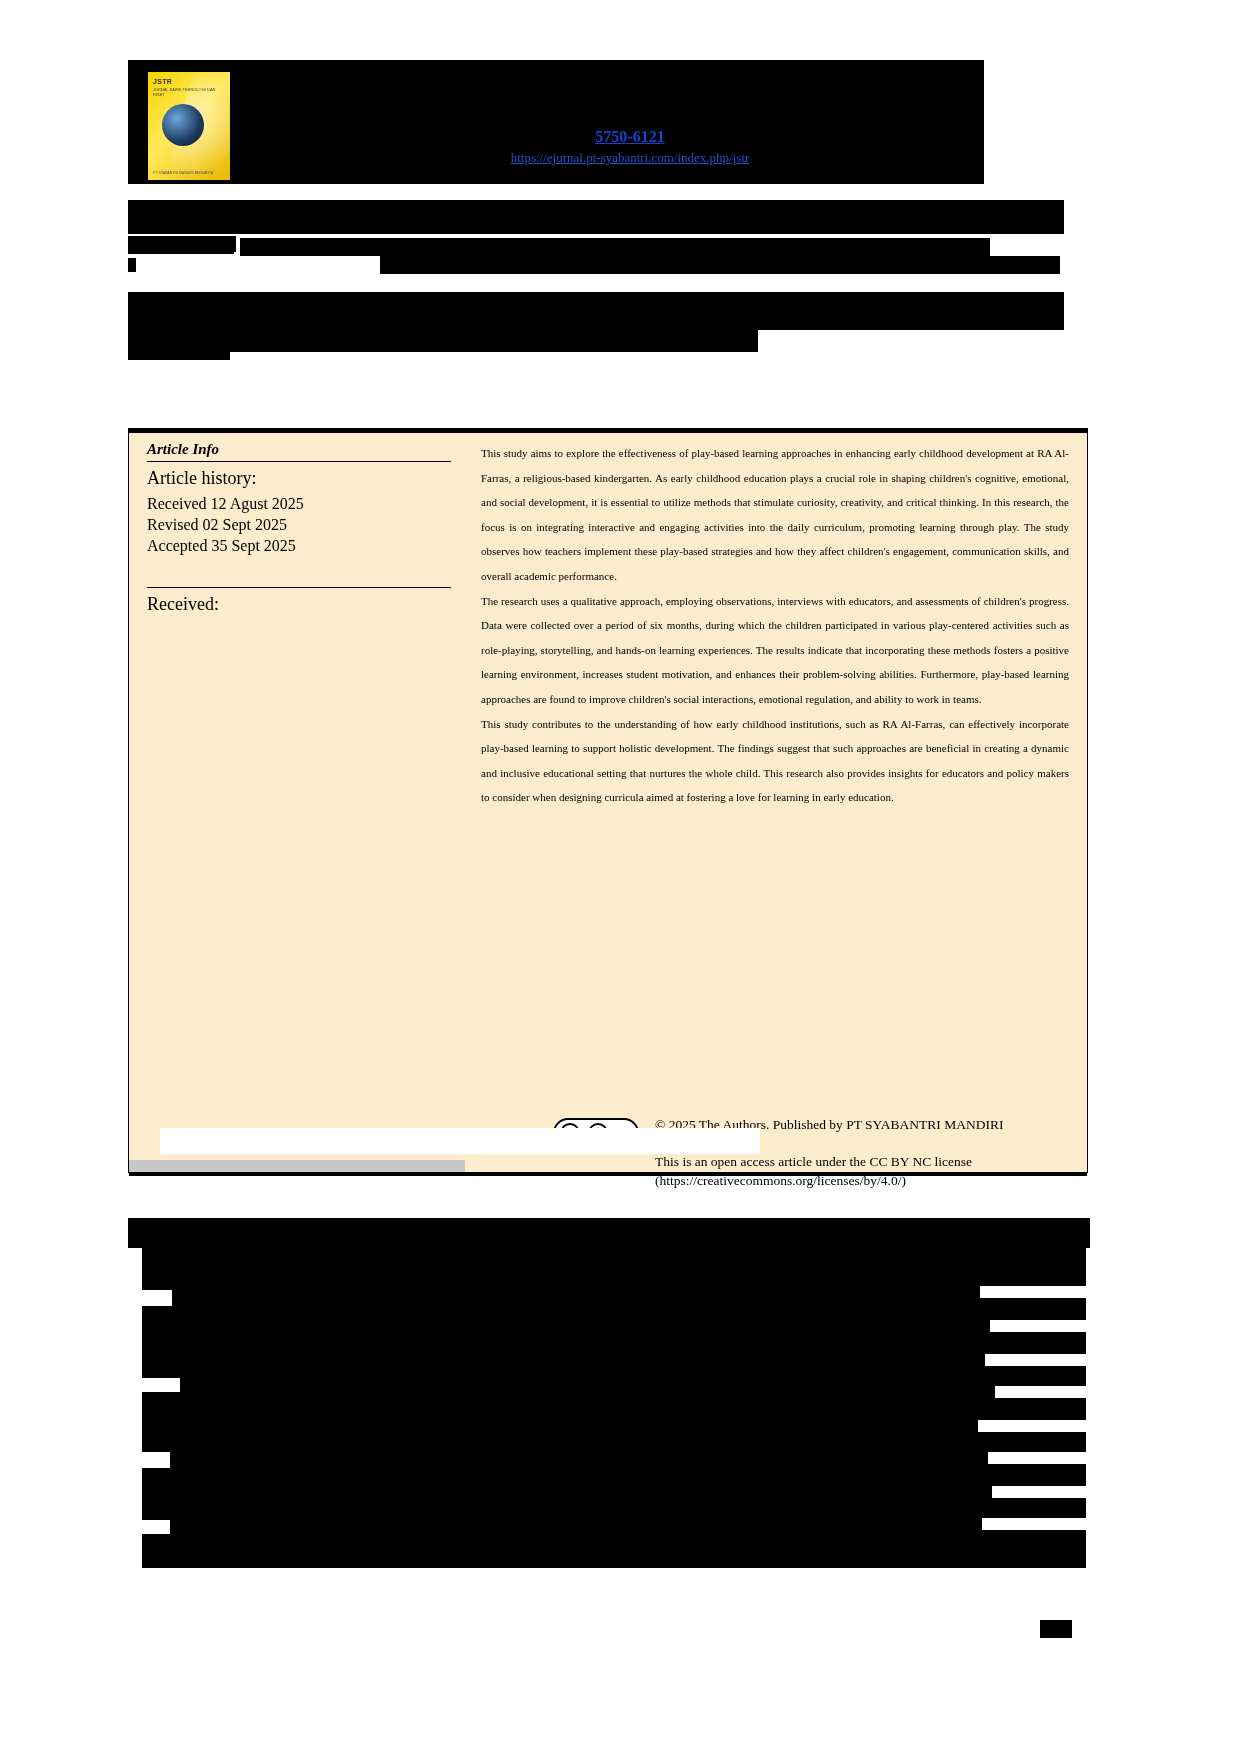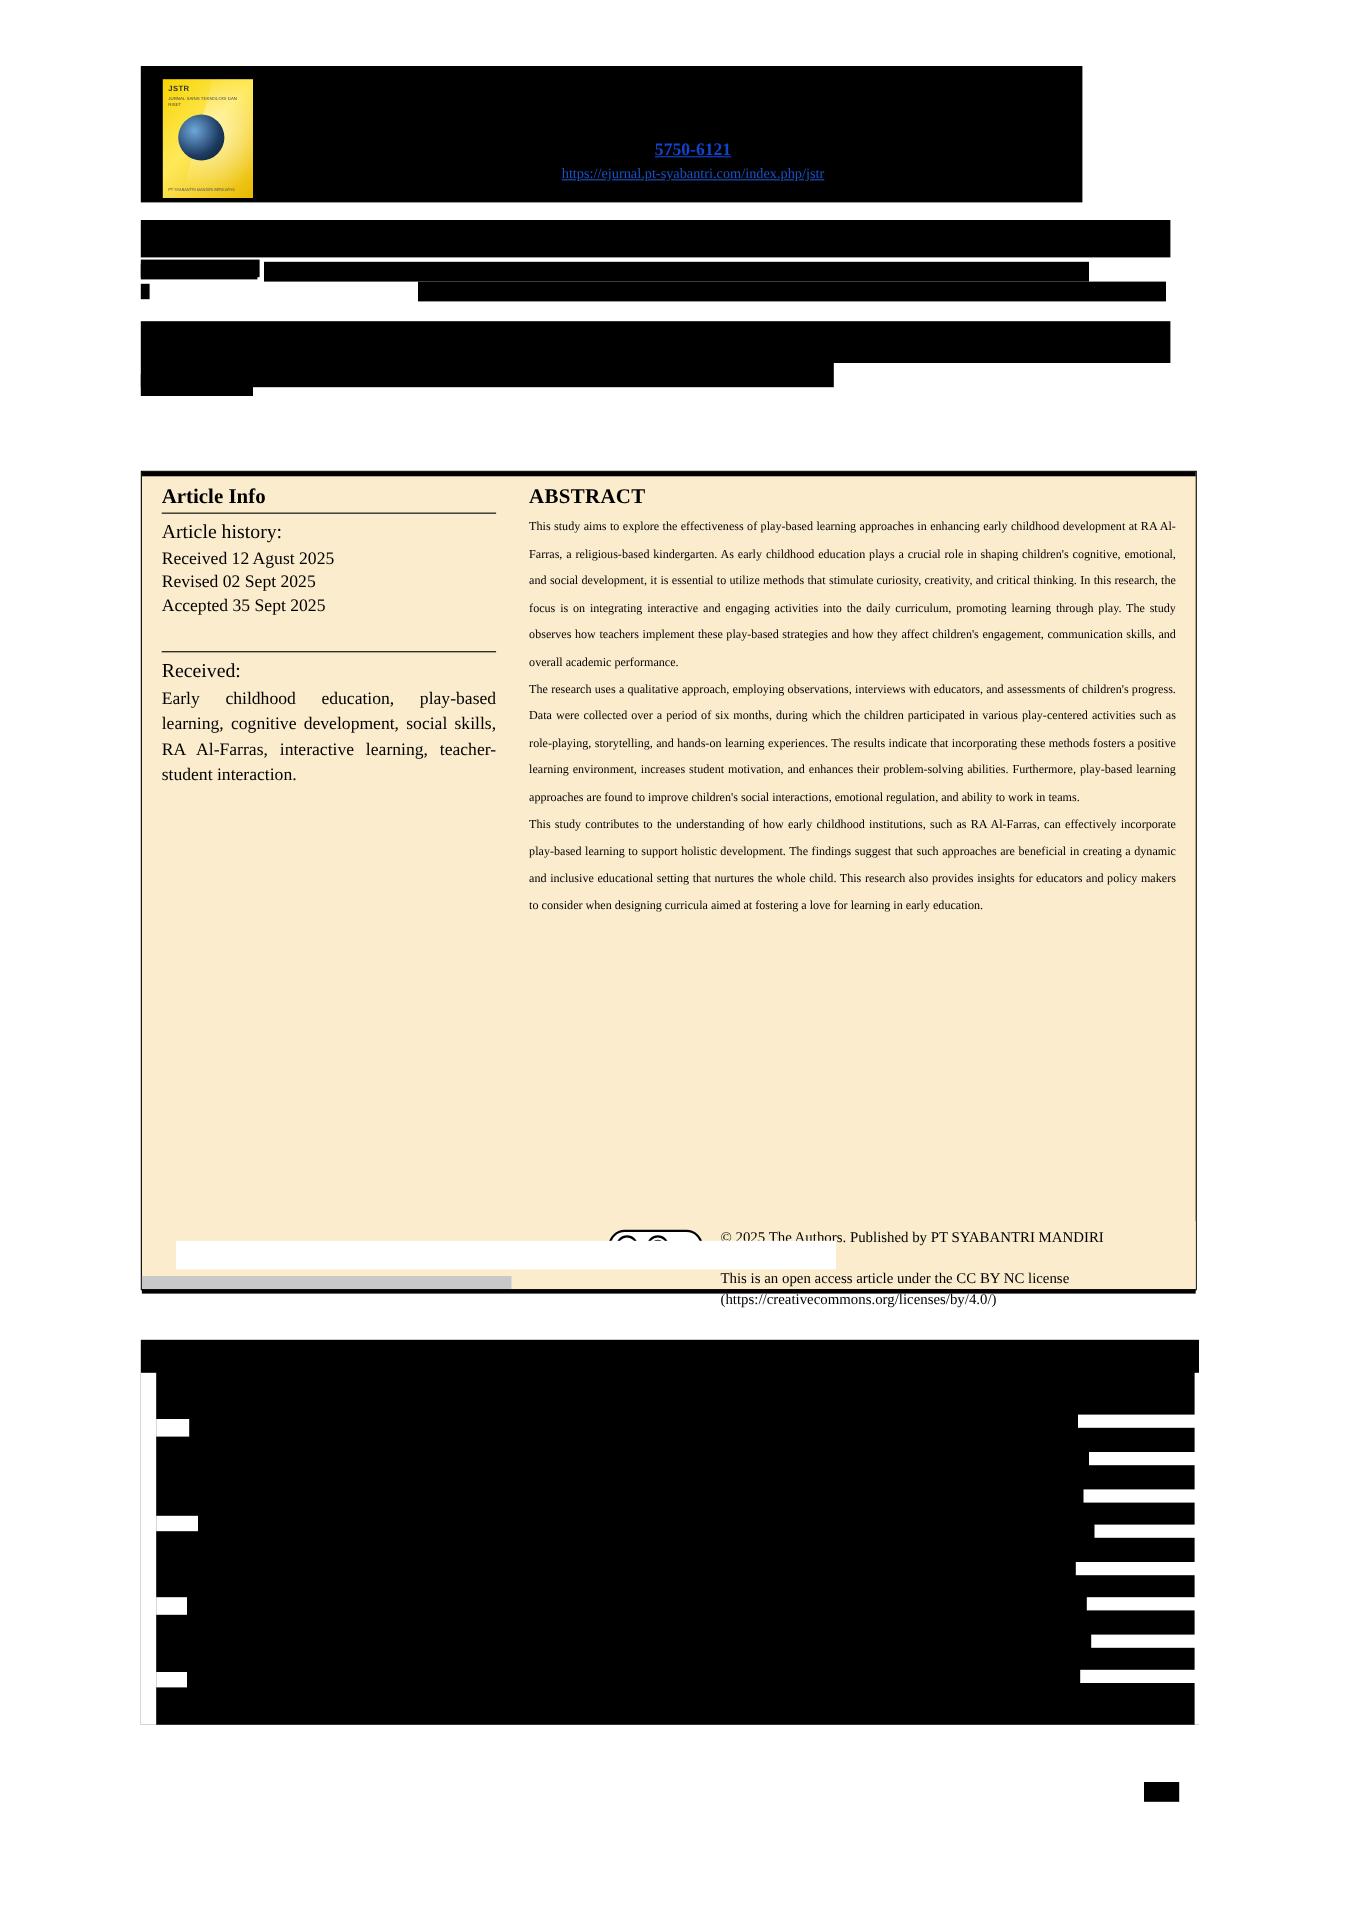--- a/index.html
+++ b/index.html
@@ -158,24 +158,25 @@
   .col-right {
     position: absolute;
     left: 336px;
     top: 4px;
     right: 0;
     bottom: 0;
     box-sizing: border-box;
     padding: 8px 18px 0 16px;
   }
   .sec-heading {
-    font-size: 19px;
+    font-size: 15px;
     font-weight: bold;
     margin: 0 0 2px 0;
     font-family: "Liberation Serif", serif;
+    font-style: italic;
   }
   .hr-thin {
     border: 0;
     border-top: 1px solid #000;
     margin: 3px 0 6px 0;
   }
   .sub-heading {
     font-size: 18px;
     font-weight: normal;
     margin: 4px 0 4px 0;
@@ -331,25 +332,23 @@
   <div class="col-left">
     <div class="sec-heading">Article Info</div>
     <hr class="hr-thin">
     <div class="sub-heading">Article history:</div>
     <div class="hist-line">Received 12 Agust 2025</div>
     <div class="hist-line">Revised 02 Sept 2025</div>
     <div class="hist-line">Accepted 35 Sept 2025</div>
     <div class="kw-gap"></div>
     <hr class="hr-thin">
     <div class="sub-heading">Received:</div>
-    <div class="keyword-block">Early childhood education, play-based learning, cognitive development, social skills, RA Al-Farras, interactive learning, teacher-student interaction.</div>
   </div>
 
   <div class="col-right">
-    <div class="abs-heading">ABSTRACT</div>
     <p class="abs-para">This study aims to explore the effectiveness of play-based learning approaches in enhancing early childhood development at RA Al-Farras, a religious-based kindergarten. As early childhood education plays a crucial role in shaping children's cognitive, emotional, and social development, it is essential to utilize methods that stimulate curiosity, creativity, and critical thinking. In this research, the focus is on integrating interactive and engaging activities into the daily curriculum, promoting learning through play. The study observes how teachers implement these play-based strategies and how they affect children's engagement, communication skills, and overall academic performance.</p>
     <p class="abs-para">The research uses a qualitative approach, employing observations, interviews with educators, and assessments of children's progress. Data were collected over a period of six months, during which the children participated in various play-centered activities such as role-playing, storytelling, and hands-on learning experiences. The results indicate that incorporating these methods fosters a positive learning environment, increases student motivation, and enhances their problem-solving abilities. Furthermore, play-based learning approaches are found to improve children's social interactions, emotional regulation, and ability to work in teams.</p>
     <p class="abs-para">This study contributes to the understanding of how early childhood institutions, such as RA Al-Farras, can effectively incorporate play-based learning to support holistic development. The findings suggest that such approaches are beneficial in creating a dynamic and inclusive educational setting that nurtures the whole child. This research also provides insights for educators and policy makers to consider when designing curricula aimed at fostering a love for learning in early education.</p>
   </div>
 
   <div id="license-row">
     <div id="cc-badge">
       <div class="cc-circle c1">cc</div>
       <div class="cc-circle c2">ⓘ</div>
       <div class="cc-by">B Y</div>

